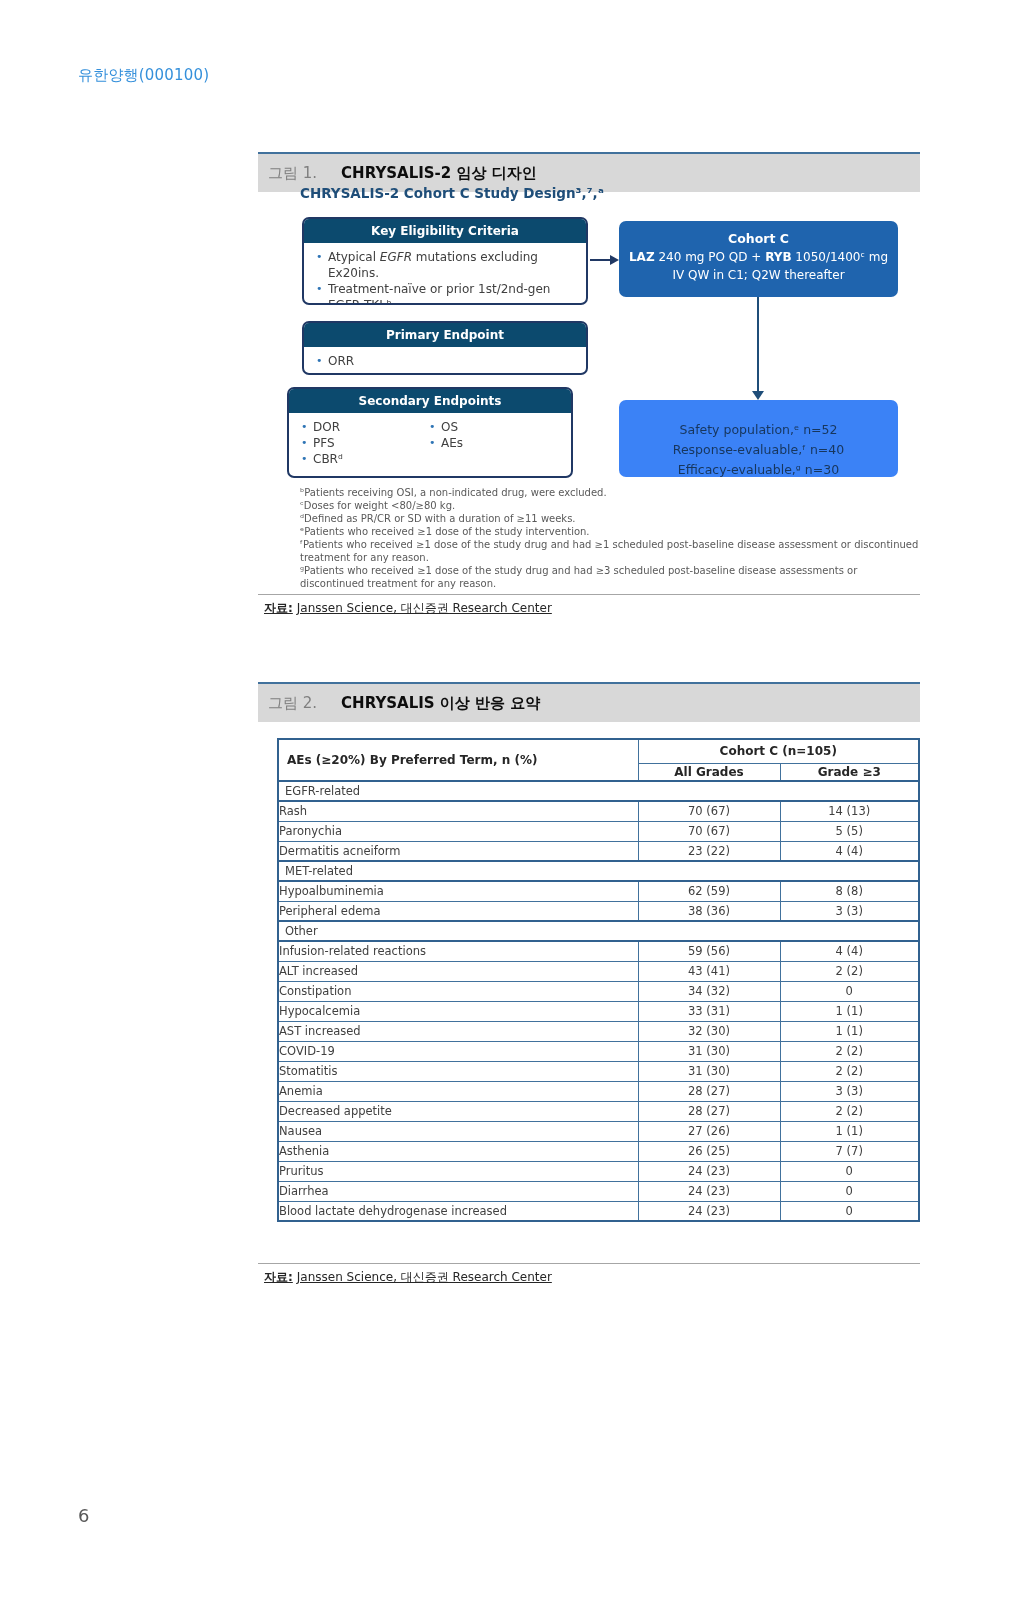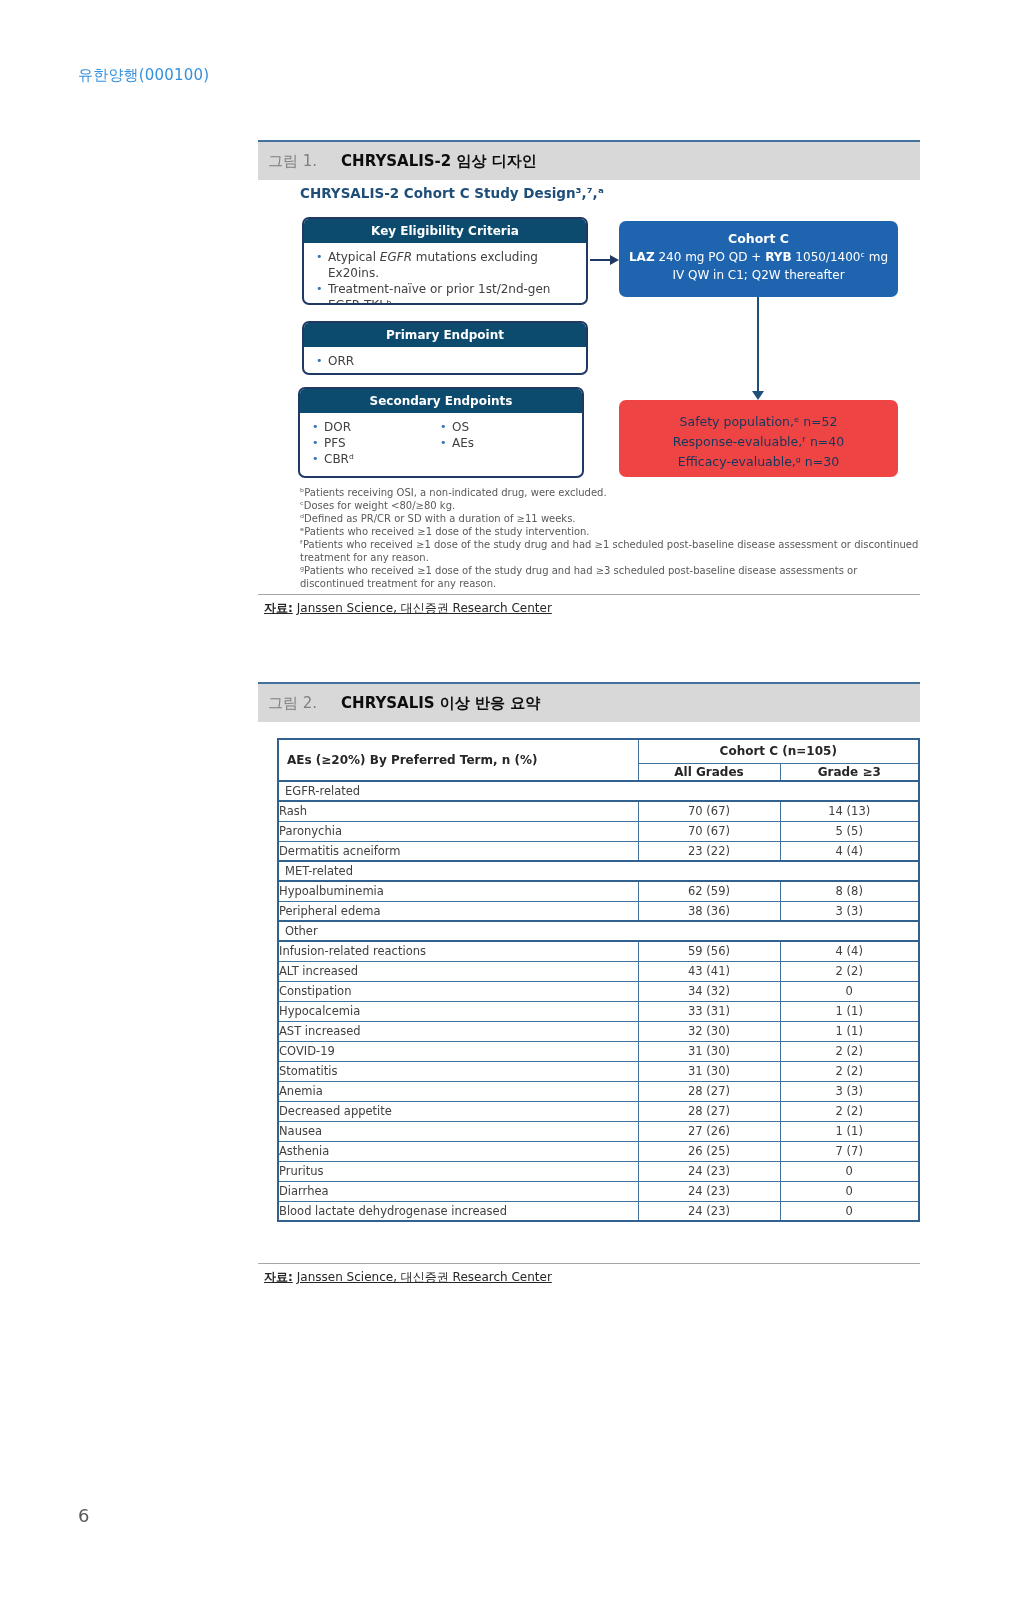--- a/index.html
+++ b/index.html
@@ -23,21 +23,21 @@
                  height:24px; line-height:24px; }
   .dbox-body { padding:6px 16px 4px 10px; font-size:12px; color:#404040; line-height:16px; }
   .bullet { padding-left:14px; position:relative; }
   .bullet::before { content:"•"; position:absolute; left:2px; color:#2E74B5; font-size:11px; }
   .two-col { display:flex; }
   .two-col .col { width:50%; }
   .solid-box { position:absolute; border-radius:7px; text-align:center; }
   .cohort-box { background:#1F64AE; color:#ffffff; padding-top:9px; font-size:12px; line-height:18px; }
   .cohort-title { font-weight:bold; font-size:12.5px; }
   .bold { font-weight:bold; }
-  .population-box { background:#ef4444; color:#17365D; padding-top:12px; font-size:12.5px; line-height:20px; }
+  .population-box { background:#3b82f6; color:#17365D; padding-top:20px; font-size:12.5px; line-height:20px; }
 
   .arrow-line-h { position:absolute; background:#203864; height:2px; }
   .arrow-head-right { position:absolute; width:0; height:0; border-left:9px solid #203864;
                       border-top:5px solid transparent; border-bottom:5px solid transparent; }
   .arrow-line-v { position:absolute; background:#1F4E79; width:2px; }
   .arrow-head-down { position:absolute; width:0; height:0; border-top:9px solid #1F4E79;
                      border-left:6px solid transparent; border-right:6px solid transparent; }
 
   .footnotes { position:absolute; left:300px; top:486px; width:622px; font-size:10px; line-height:13px; color:#595959; }
 
@@ -62,21 +62,21 @@
 
   .page-number { position:absolute; left:78px; top:1505px; font-size:18px; color:#595959; }
 </style>
 </head>
 <body>
 
 <div class="page">
 
   <div class="company-header">유한양행(000100)</div>
 
-  <div class="caption-bar" style="top:140px;">
+  <div class="caption-bar" style="top:152px;">
     <span class="cap-label">그림 1.</span>
     <span class="cap-title">CHRYSALIS-2 임상 디자인</span>
   </div>
 
   <div class="diagram">
     <div class="diagram-title">CHRYSALIS-2 Cohort C Study Design³,⁷,ᵃ</div>
 
     <div class="dbox" style="left:44px; top:37px; width:286px; height:88px;">
       <div class="dbox-header">Key Eligibility Criteria</div>
       <div class="dbox-body">
@@ -94,21 +94,21 @@
       <div>IV QW in C1; Q2W thereafter</div>
     </div>
 
     <div class="dbox" style="left:44px; top:141px; width:286px; height:54px;">
       <div class="dbox-header">Primary Endpoint</div>
       <div class="dbox-body">
         <div class="bullet">ORR</div>
       </div>
     </div>
 
-    <div class="dbox" style="left:40px; top:207px; width:286px; height:91px;">
+    <div class="dbox" style="left:29px; top:207px; width:286px; height:91px;">
       <div class="dbox-header">Secondary Endpoints</div>
       <div class="dbox-body two-col">
         <div class="col">
           <div class="bullet">DOR</div>
           <div class="bullet">PFS</div>
           <div class="bullet">CBRᵈ</div>
         </div>
         <div class="col">
           <div class="bullet">OS</div>
           <div class="bullet">AEs</div>

